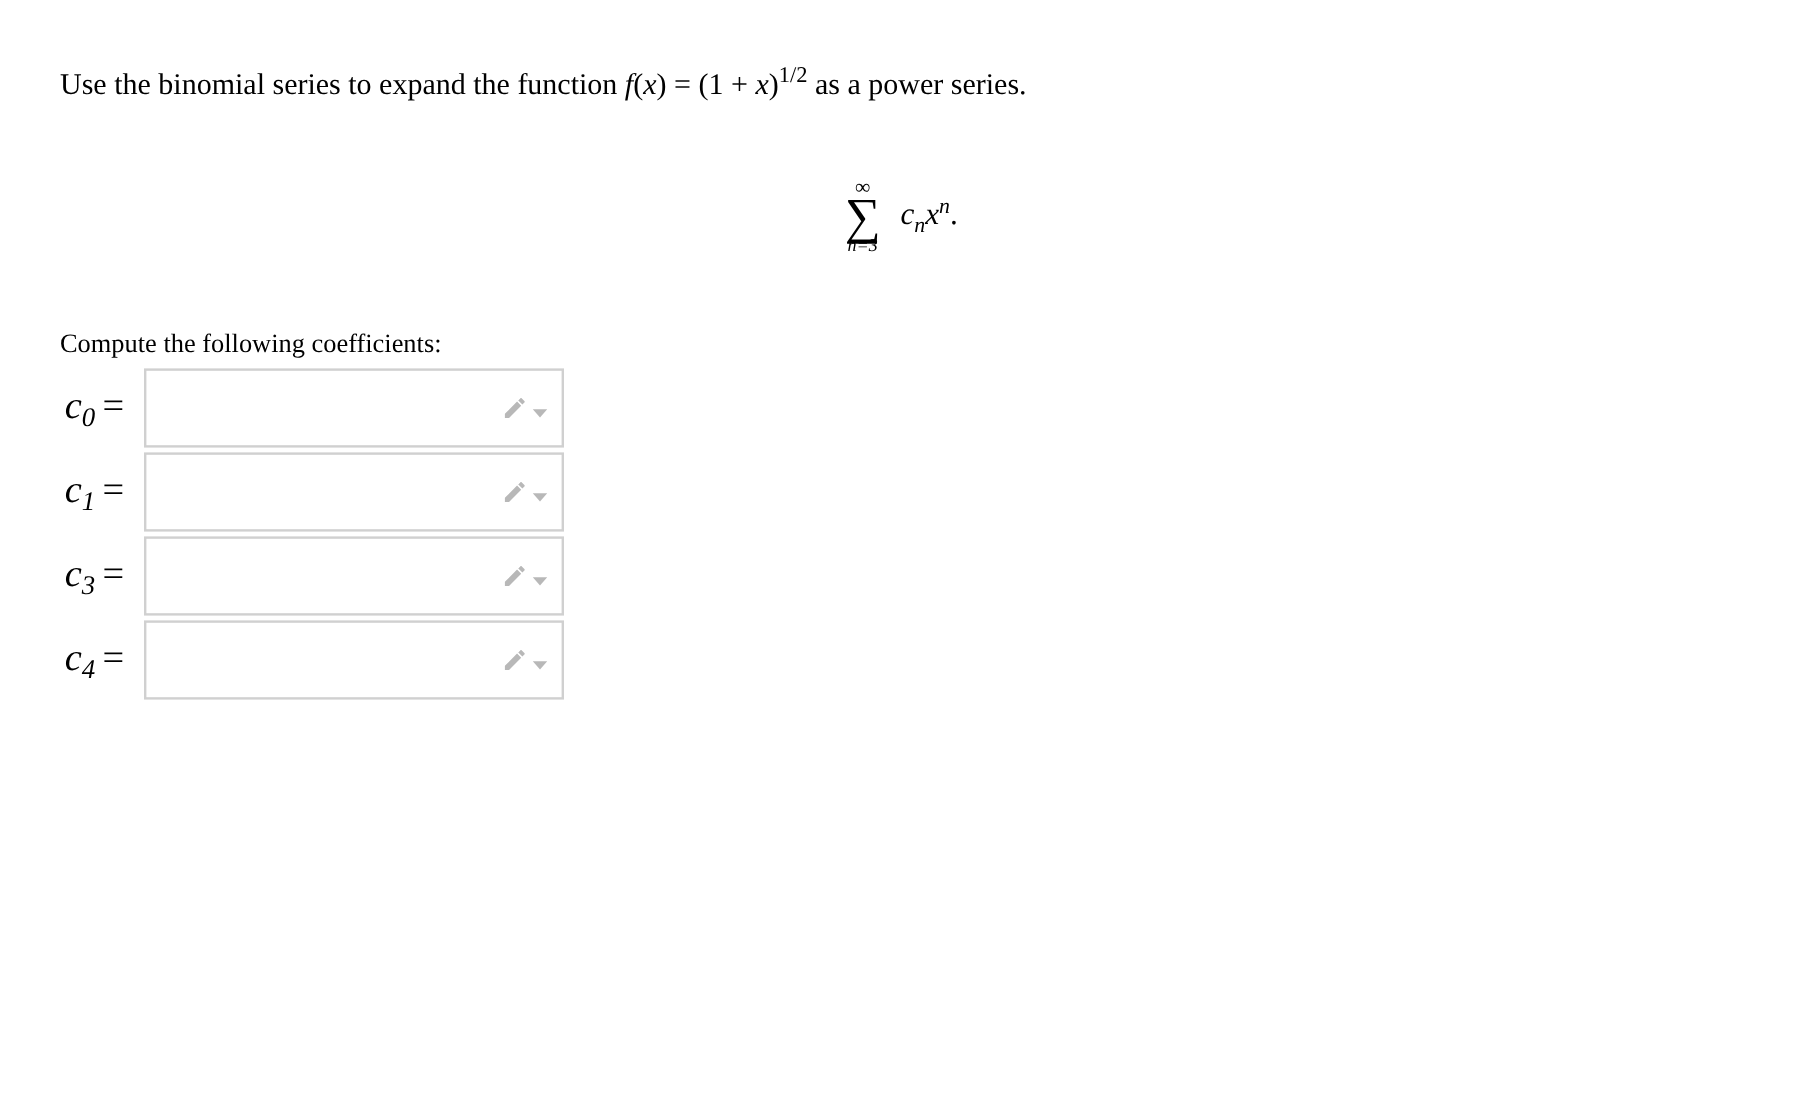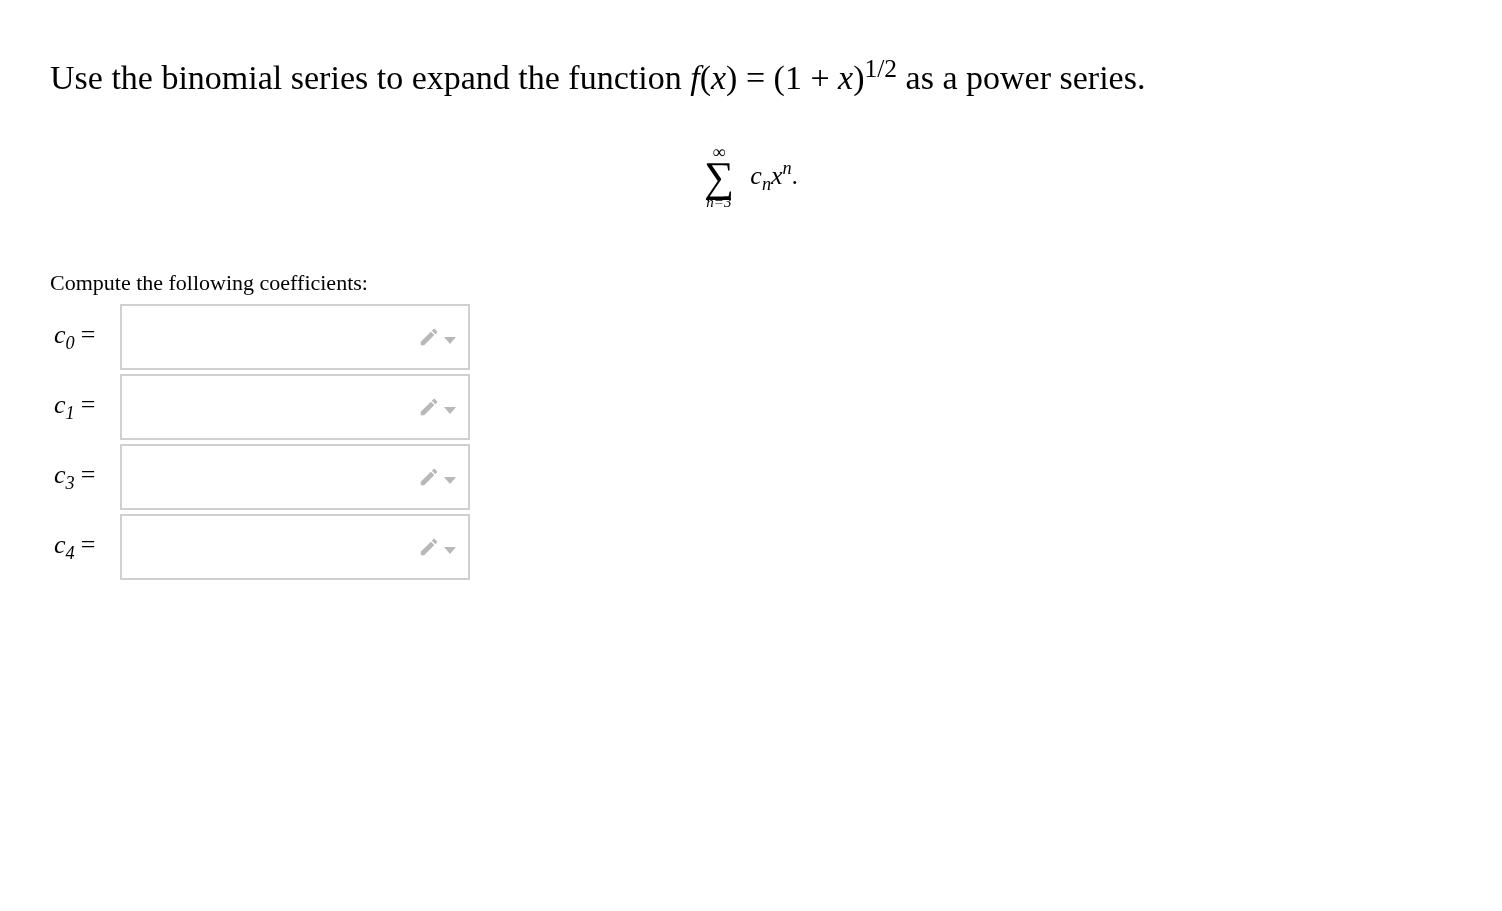--- a/index.html
+++ b/index.html
@@ -9,23 +9,23 @@
     }
     
     body {
       font-family: Georgia, 'Times New Roman', serif;
       background: #ffffff;
       padding: 50px 50px;
       color: #000;
     }
     
     .problem-statement {
-      font-size: 34px;
+      font-size: 25px;
       line-height: 1.5;
-      margin-bottom: 40px;
+      margin-bottom: 57px;
     }
     
     .math-inline {
       font-family: 'Times New Roman', serif;
       font-style: italic;
     }
     
     .math-display {
       text-align: center;
       font-size: 26px;
@@ -88,21 +88,21 @@
     
     .coefficient-row {
       display: flex;
       align-items: center;
       margin-bottom: 4px;
     }
     
     .coeff-label {
       font-family: 'Times New Roman', serif;
       font-style: italic;
-      font-size: 26px;
+      font-size: 32px;
       width: 70px;
       padding-left: 4px;
     }
     
     .coeff-label .eq {
       font-style: normal;
       margin-left: 6px;
     }
     
     .input-box {

